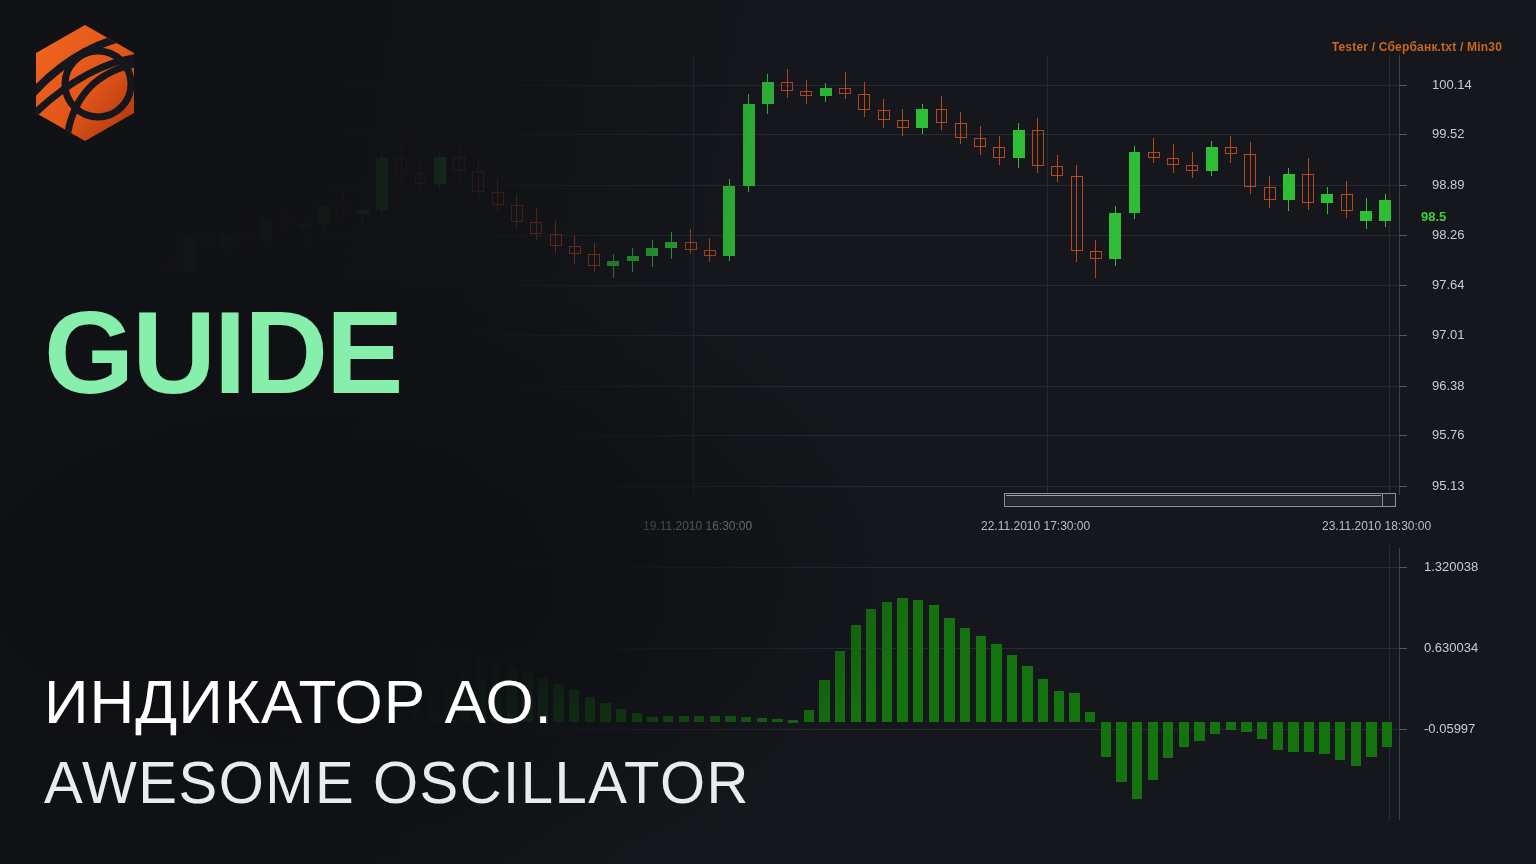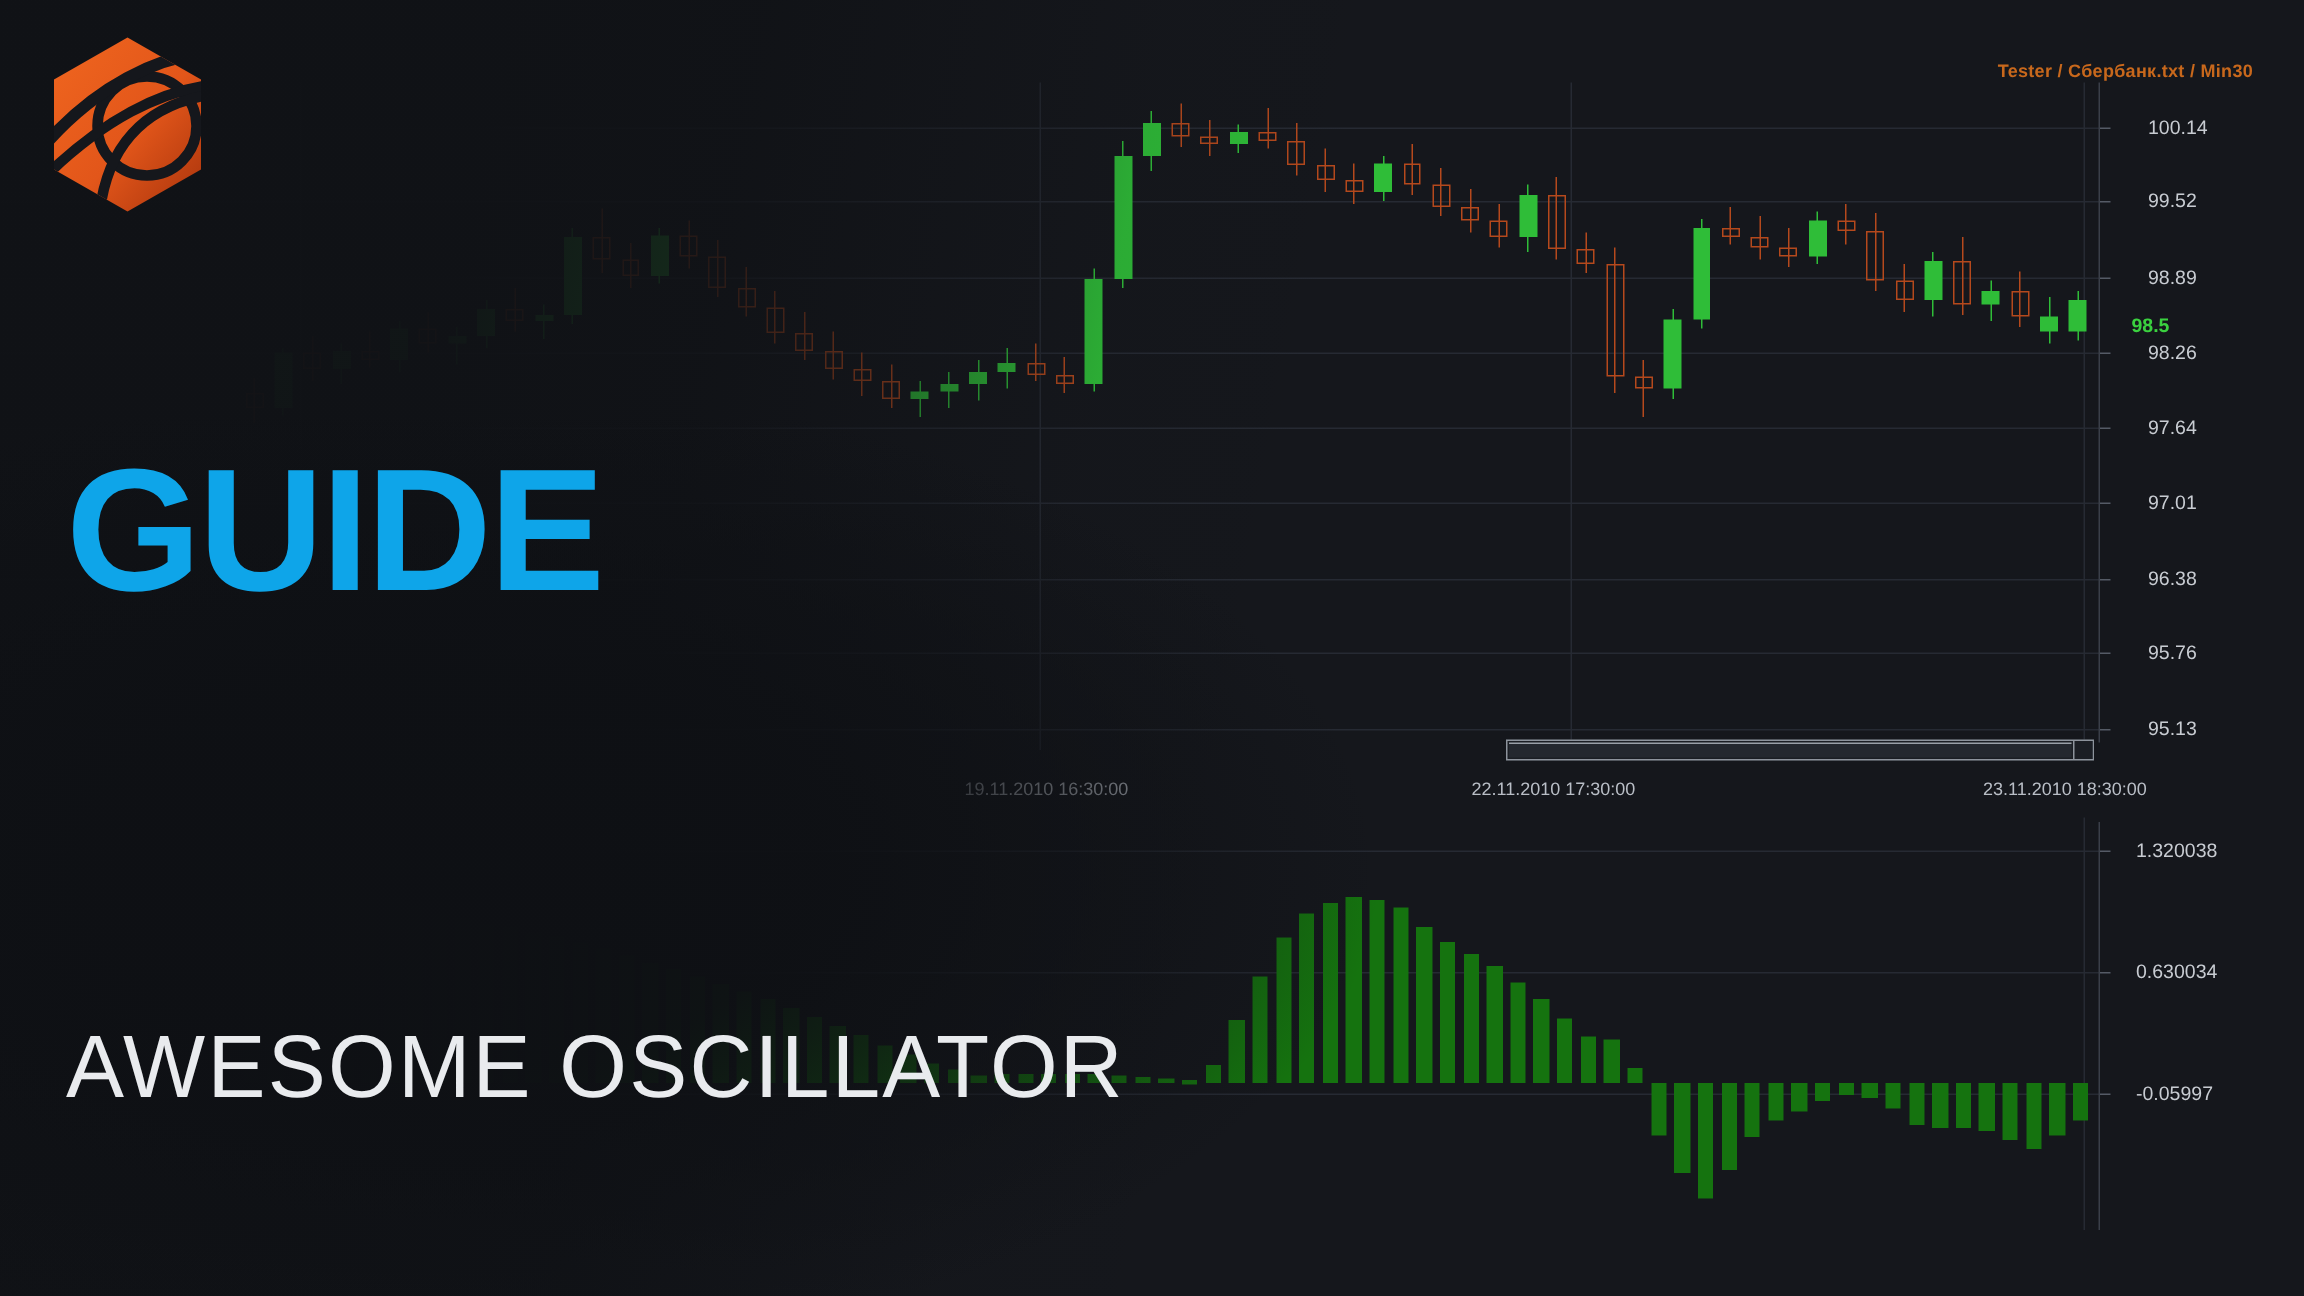--- a/index.html
+++ b/index.html
@@ -123,21 +123,21 @@
   #headline .l1 {
     display:block;
     color:#ffffff;
     font-size:78px;
     font-weight:bold;
     letter-spacing:-1px;
     font-family:"Liberation Sans", sans-serif;
   }
   #headline .l2 {
     display:block;
-    color:#0ea5e9;
+    color:#86efac;
     font-size:116px;
     font-weight:bold;
     letter-spacing:-2px;
     margin-top:4px;
     font-family:"Liberation Sans", sans-serif;
   }
 
   #subline { position:absolute; left:44px; top:666px; }
   #subline .s1 {
     display:block;
@@ -603,16 +603,17 @@
         <path d="M 36 124 C 40 78 64 46 118 40" fill="none" stroke="#15171c" stroke-width="7"></path>
       </g>
     </svg>
   </div>
 
   <div id="headline">
     <span class="l2">GUIDE</span>
   </div>
 
   <div id="subline">
+    <span class="s1">ИНДИКАТОР АО.</span>
     <span class="s2">AWESOME OSCILLATOR</span>
   </div>
 
 </div>
 
 </body></html>

